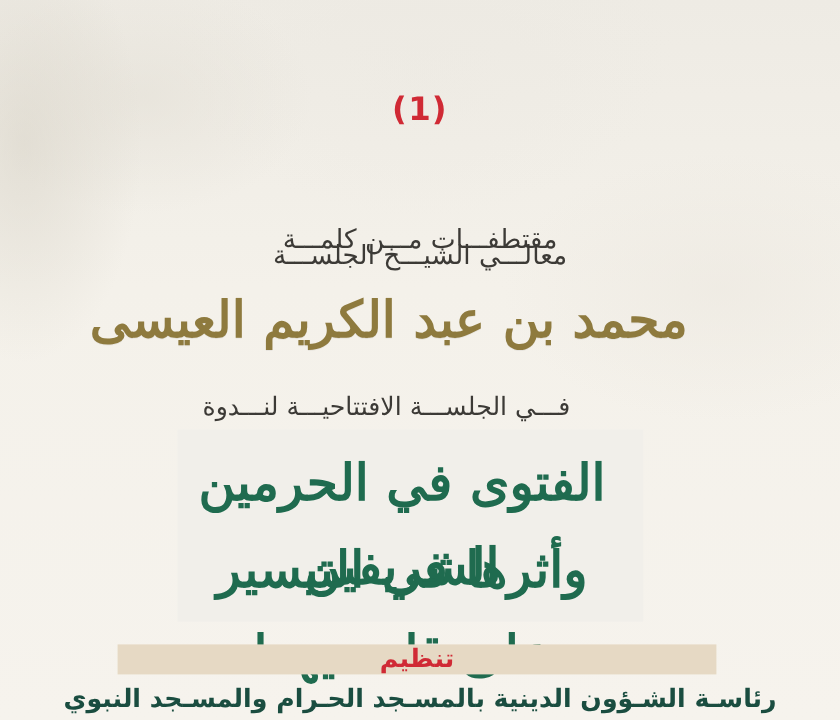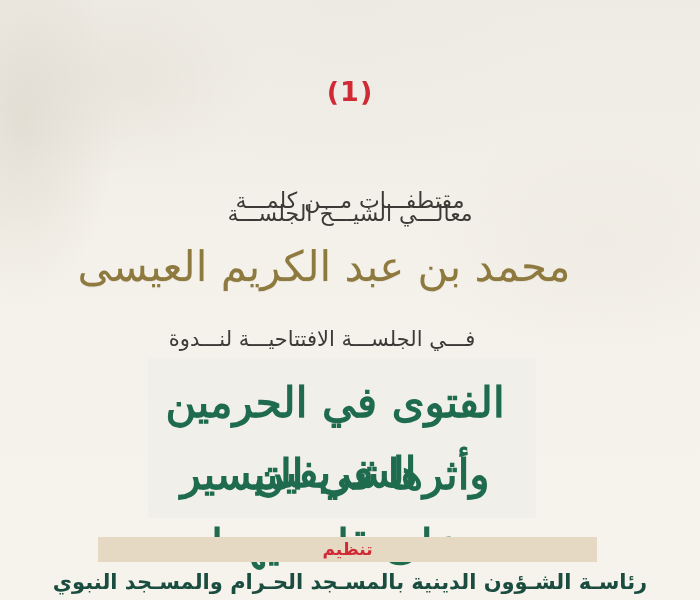--- a/index.html
+++ b/index.html
@@ -23,21 +23,21 @@
     color:#d02a35; font-weight:bold; font-size:27px; letter-spacing:1px;
   }
   .intro {
     left:0; width:700px; text-align:center; color:#3c3a36;
     font-size:22px; line-height:26px; direction:rtl;
   }
   .intro.l1 { top:176px;margin-top:12px; }
   .intro.l2 { top:201px; }
   .name {
     left:0; width:648px; top:232px; text-align:center;
-    color:#8e7a3e; font-family:"DejaVu Serif", serif; font-weight:normal;
+    color:#8e7a3e; font-family:"DejaVu Serif", serif; font-weight:bold;
     font-size:42px; line-height:70px; direction:rtl;
     text-shadow:0 1px 0 rgba(0,0,0,0.05);
   }
   .session {
     left:0; width:644px; top:326px; text-align:center; color:#3c3a36;
     font-size:21px; line-height:26px; direction:rtl;
   }
   .callbox {
     left:148px; top:358px; width:388px; height:160px;
     background:#f1efea;
@@ -48,21 +48,21 @@
     font-size:42px; line-height:70px; direction:rtl;
   }
   .title.t1 { top:368px; }
   .title.t2 { top:440px; }
   .bar {
     left:98px; top:537px; width:499px; height:25px;
     background:#e6d9c4;
   }
   .bar-label {
     left:98px; top:537px; width:499px; height:22px; line-height:25px;
-    text-align:center; color:#d02a35; font-weight:bold; font-size:17px; direction:rtl;
+    text-align:center; color:#d02a35; font-weight:bold; font-size:21px; direction:rtl;
   }
   .org {
     left:0; width:700px; top:568px; text-align:center;
     color:#1a4d40; font-weight:bold; font-size:21px; line-height:28px; direction:rtl;
   }
 </style>
 </head>
 <body>
 
 <div class="bg"></div>

